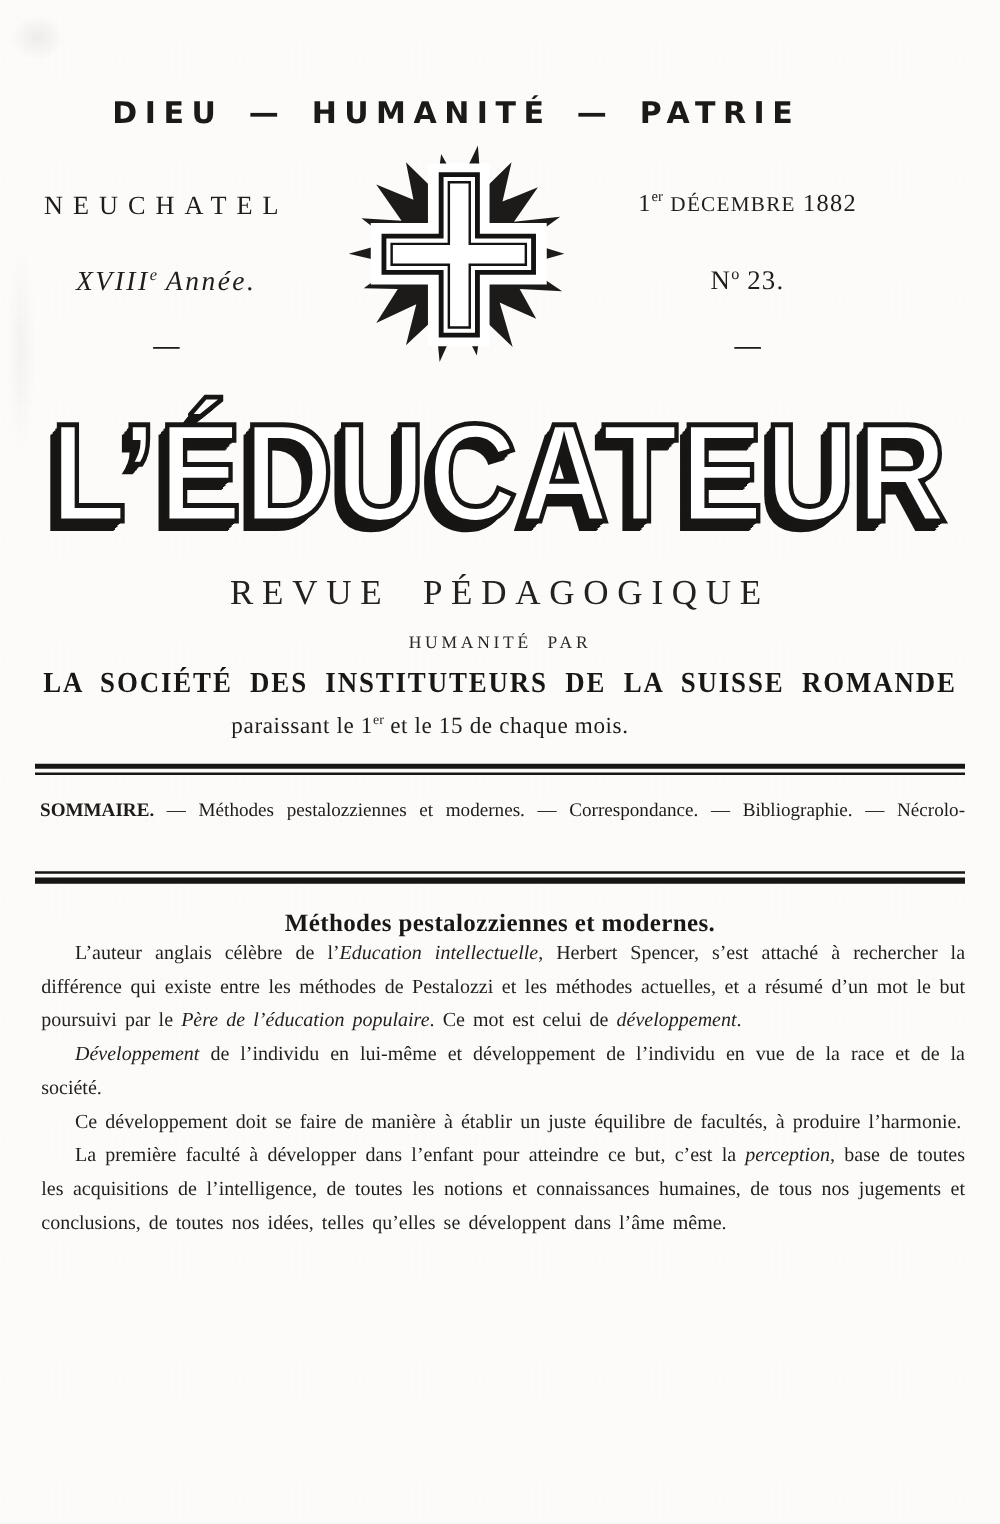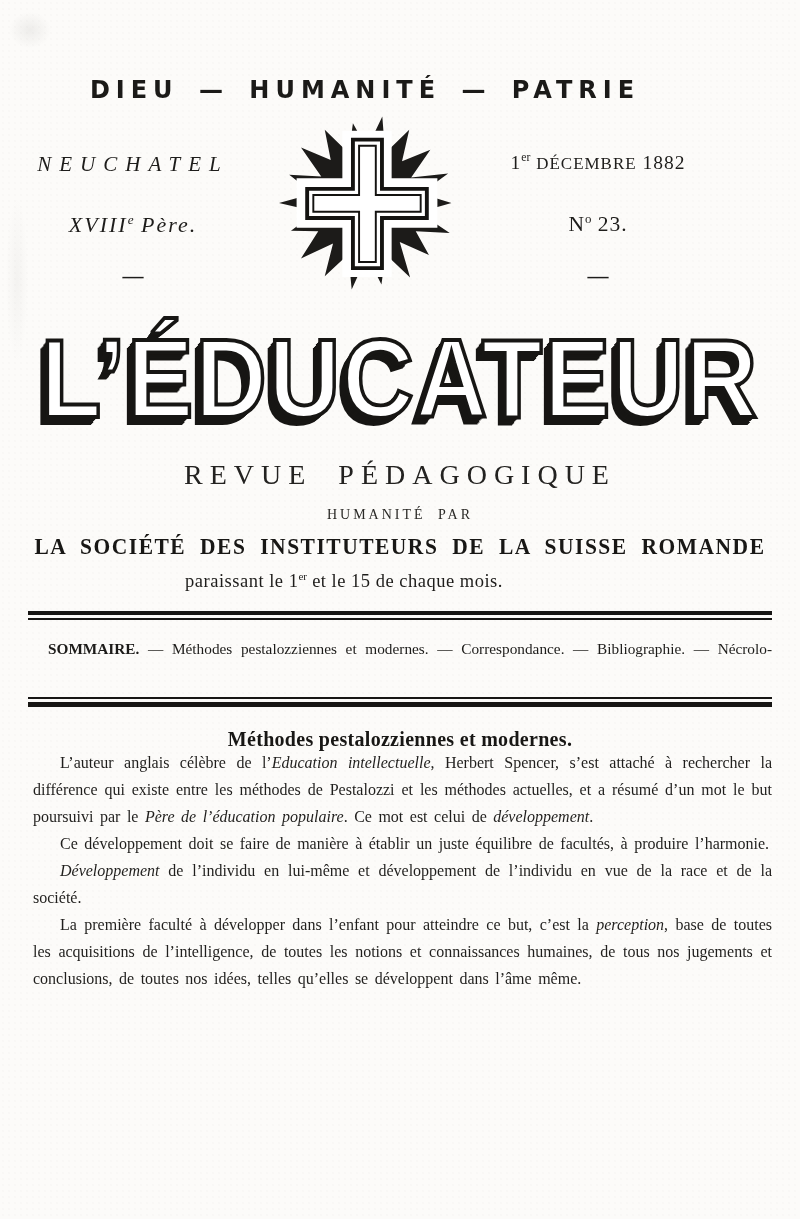--- a/index.html
+++ b/index.html
@@ -21,21 +21,21 @@
   
   .motto{
     position:absolute;top:76px;left:0;width:730px;text-align:center;
     font-family:"DejaVu Sans", sans-serif;font-weight:bold;font-size:24px;
     letter-spacing:6px;word-spacing:6px;color:#1b1a18;
   }
   .col{position:absolute;text-align:center;}
   .col-left{left:26px;width:214px;}
   .col-right{left:490px;width:216px;}
   .place{position:absolute;top:152px;left:0;width:100%;
-    font-size:21px;letter-spacing:8px;font-style:italic;}
+    font-size:21px;letter-spacing:8px;}
   .date{position:absolute;top:151px;left:0;width:100%;font-size:19.5px;letter-spacing:1px;}
   .yearline{position:absolute;top:212px;left:0;width:100%;
     font-style:italic;font-size:22px;letter-spacing:2px;}
   .issue{position:absolute;top:212px;left:0;width:100%;font-size:21.5px;letter-spacing:1px;}
   .small-dash{position:absolute;top:264px;left:0;width:100%;
     font-size:21px;font-weight:bold;}
   .emblem{position:absolute;left:279px;top:114px;width:176px;height:178px;}
 
   
   .title{
@@ -98,21 +98,21 @@
 
 <div class="page">
 
   <div class="smudge a"></div>
   <div class="smudge b"></div>
 
   <div class="motto">DIEU — HUMANITÉ — PATRIE</div>
 
   <div class="col col-left">
     <div class="place">NEUCHATEL</div>
-    <div class="yearline"><span>XVIII</span><span style="vertical-align: super; font-size: 0.6em; letter-spacing: 0px;">e</span><span> Père.</span></div>
+    <div class="yearline"><span>XVIII</span><span style="vertical-align: super; font-size: 0.6em; letter-spacing: 0px;">e</span><span> Année.</span></div>
     <div class="small-dash">—</div>
   </div>
 
   <div class="col col-right">
     <div class="date"><span>1</span><span style="vertical-align: super; font-size: 0.6em; letter-spacing: 0px;">er</span><span> </span><span style="font-size: 0.87em;">DÉCEMBRE</span><span> 1882</span></div>
     <div class="issue"><span>N</span><span style="vertical-align: super; font-size: 0.6em; letter-spacing: 0px;">o</span><span> 23.</span></div>
     <div class="small-dash">—</div>
   </div>
 
   <svg class="emblem" viewBox="0 0 100 100" aria-hidden="true">
@@ -125,28 +125,28 @@
   <div class="title">L’ÉDUCATEUR</div>
   <div class="subtitle">REVUE PÉDAGOGIQUE</div>
   <div class="publiee">HUMANITÉ PAR</div>
   <div class="societe">LA SOCIÉTÉ DES INSTITUTEURS DE LA SUISSE ROMANDE</div>
   <div class="frequency"><span>paraissant le 1</span><span style="vertical-align: super; font-size: 0.6em; letter-spacing: 0px;">er</span><span> et le 15 de chaque mois.</span></div>
 
   <div class="rule t1"></div>
   <div class="rule t2"></div>
 
   <div class="sommaire">
-    <div class="l1"><span style="font-weight: bold; margin-left: 16px;">SOMMAIRE.</span><span> — Méthodes pestalozziennes et modernes. — Correspondance. — Bibliographie. — Nécrolo-</span></div>
+    <div class="l1"><span style="font-weight: bold;">SOMMAIRE.</span><span> — Méthodes pestalozziennes et modernes. — Correspondance. — Bibliographie. — Nécrolo-</span></div>
   </div>
 
   <div class="rule b1"></div>
   <div class="rule b2"></div>
 
   <div class="heading">Méthodes pestalozziennes et modernes.</div>
 
   <div class="bodytext">
     <p><span>L’auteur anglais célèbre de l’</span><span style="font-style: italic;">Education intellectuelle</span><span>, Herbert Spencer, s’est attaché à rechercher la différence qui existe entre les méthodes de Pestalozzi et les méthodes actuelles, et a résumé d’un mot le but poursuivi par le </span><span style="font-style: italic;">Père de l’éducation populaire</span><span>. Ce mot est celui de </span><span style="font-style: italic;">développement</span><span>.</span></p>
+    <p><span style="font-style: italic;">Développement</span><span> de l’individu en lui-même et développement de l’individu en vue de la race et de la société.</span></p>
     <p><span>Ce développement doit se faire de manière à établir un juste équilibre de facultés, à produire l’harmonie.</span></p>
-    <p><span style="font-style: italic;">Développement</span><span> de l’individu en lui-même et développement de l’individu en vue de la race et de la société.</span></p>
     <p><span>La première faculté à développer dans l’enfant pour atteindre ce but, c’est la </span><span style="font-style: italic;">perception</span><span>, base de toutes les acquisitions de l’intelligence, de toutes les notions et connaissances humaines, de tous nos jugements et conclusions, de toutes nos idées, telles qu’elles se développent dans l’âme même.</span></p>
   </div>
 
 </div>
 
 </body></html>

